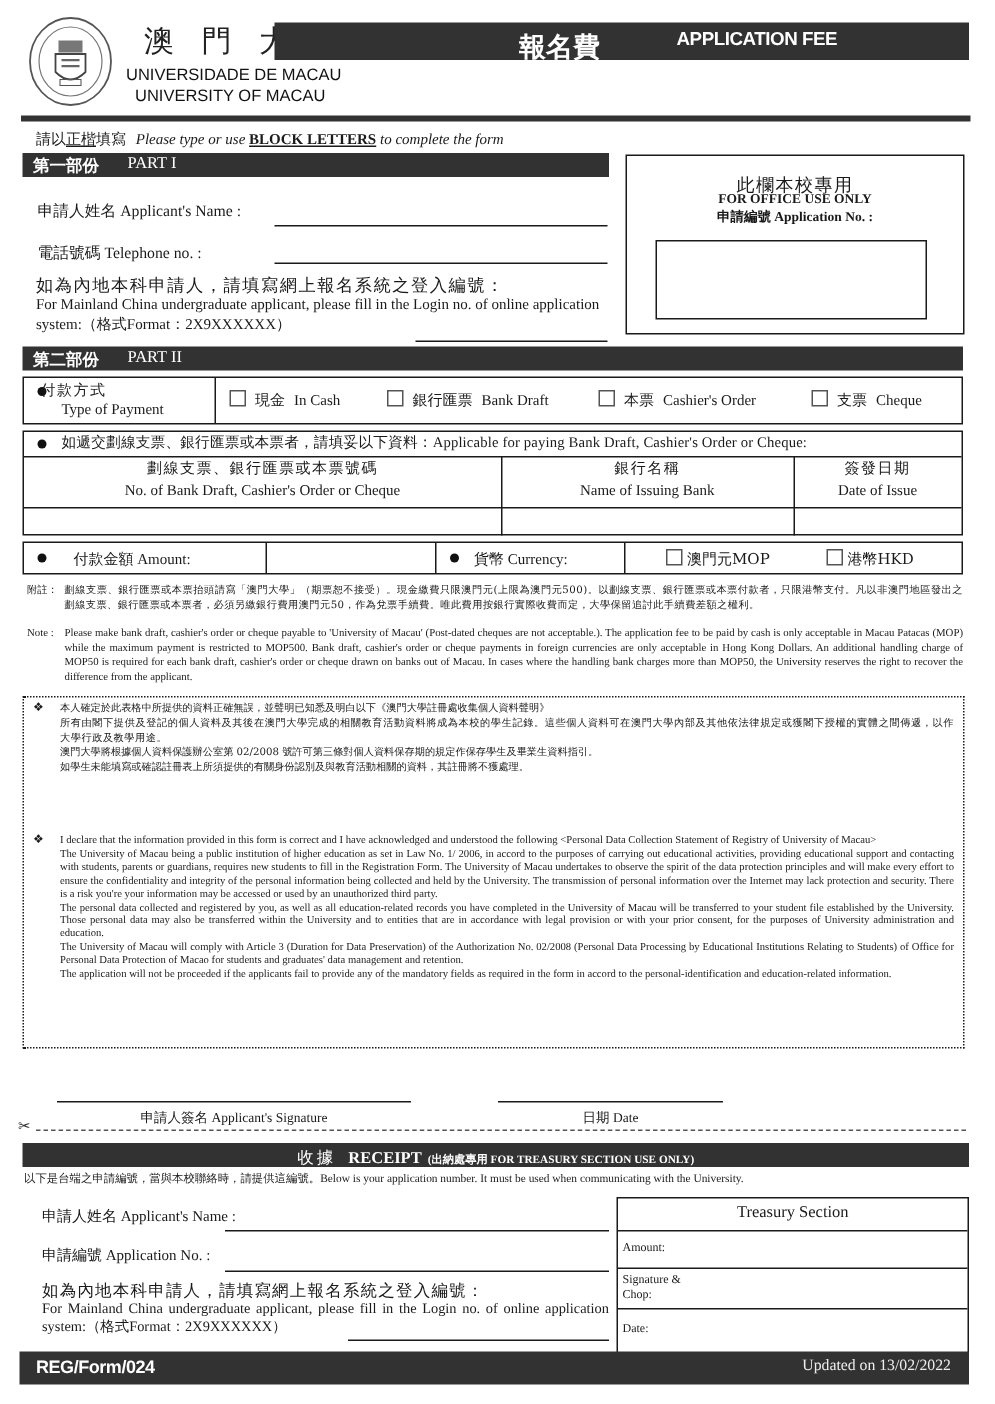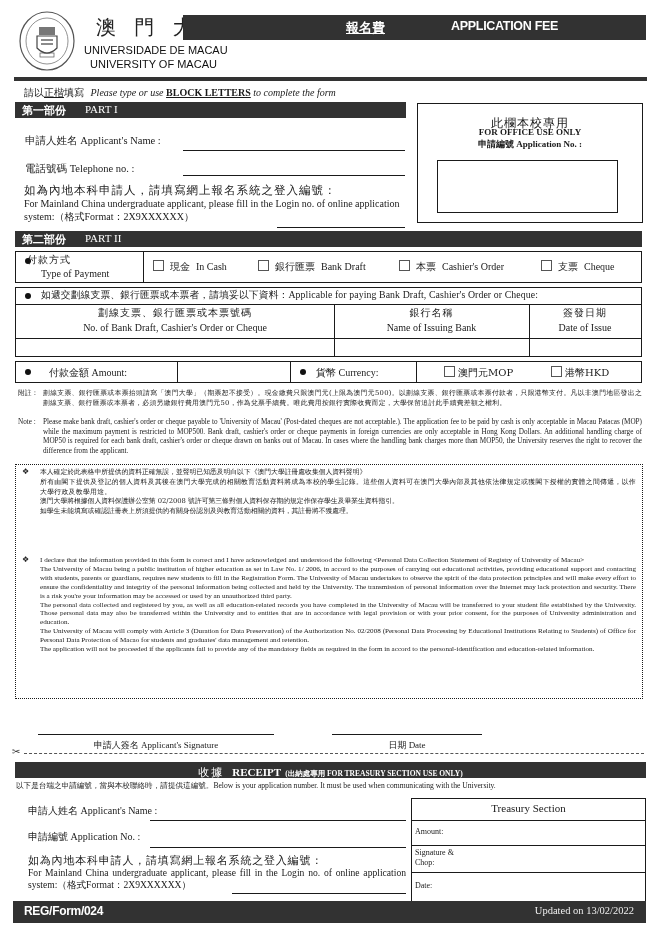--- a/index.html
+++ b/index.html
@@ -27,21 +27,21 @@
     <path d="M19 26 L39 26 L39 38 Q29 48 19 38 Z" fill="none" stroke="#444" stroke-width="1.2"></path>
     <path d="M23 30 L35 30 M23 34 L35 34" stroke="#666" stroke-width="1.5"></path>
     <rect x="22" y="43" width="14" height="4" fill="none" stroke="#555" stroke-width="0.7"></rect>
   </svg>
 </div>
 <div class="abs cjk" style="left:96px;top:14px;font-size:20px;letter-spacing:6px;color:#222;">澳 門 大 學</div>
 <div class="abs" style="left:84px;top:44px;font-family:'Liberation Sans',sans-serif;font-size:11px;color:#111;">UNIVERSIDADE DE MACAU</div>
 <div class="abs" style="left:90px;top:58px;font-family:'Liberation Sans',sans-serif;font-size:11px;color:#111;">UNIVERSITY OF MACAU</div>
 
 <div class="abs bar" style="left:183px;top:15px;width:463px;height:25px;">
-  <span class="abs sans-bold" style="left:163px;top:4px;font-size:13px;text-decoration:underline;">報名費</span>
+  <span class="abs sans-bold" style="left:163px;top:4px;font-size:18px;">報名費</span>
   <span class="abs sans-bold" style="left:268px;top:4px;font-size:12.5px;letter-spacing:-0.3px;">APPLICATION FEE</span>
 </div>
 <div class="abs" style="left:14px;top:77px;width:633px;height:4px;background:#333;"></div>
 
 <div class="abs" style="left:24px;top:86px;font-size:10px;white-space:nowrap;">
   <span class="cjk">請以</span><span class="cjk" style="text-decoration:underline;">正楷</span><span class="cjk">填寫</span>
   <i style="margin-left:4px;">Please  type or use </i><b style="text-decoration:underline;margin-top:12px;">BLOCK LETTERS</b><i> to complete  the form</i>
 </div>
 
 <div class="abs bar" style="left:15px;top:102px;width:391px;height:16px;">

